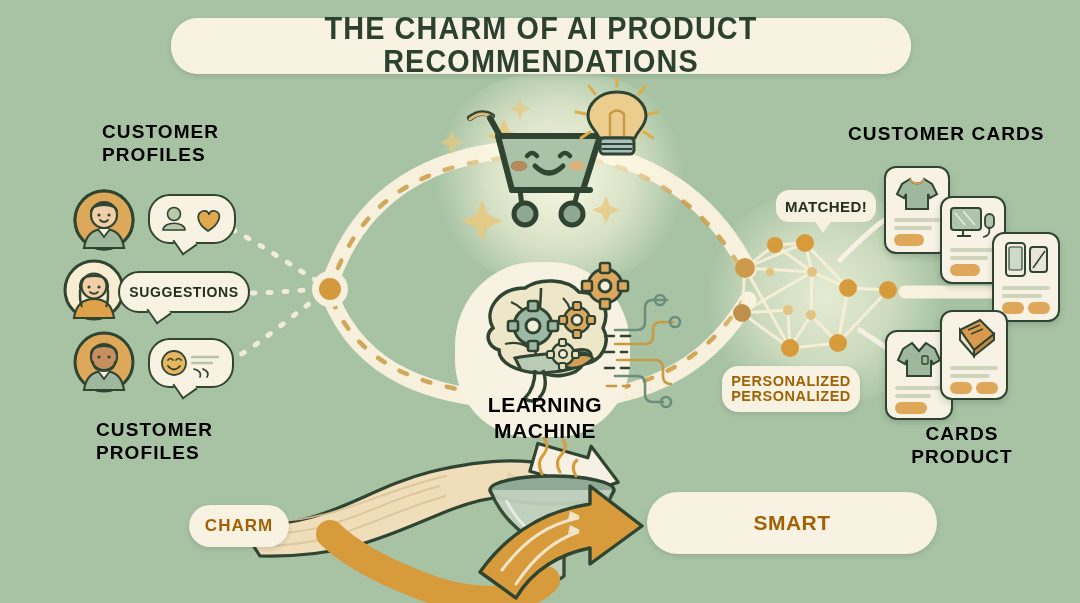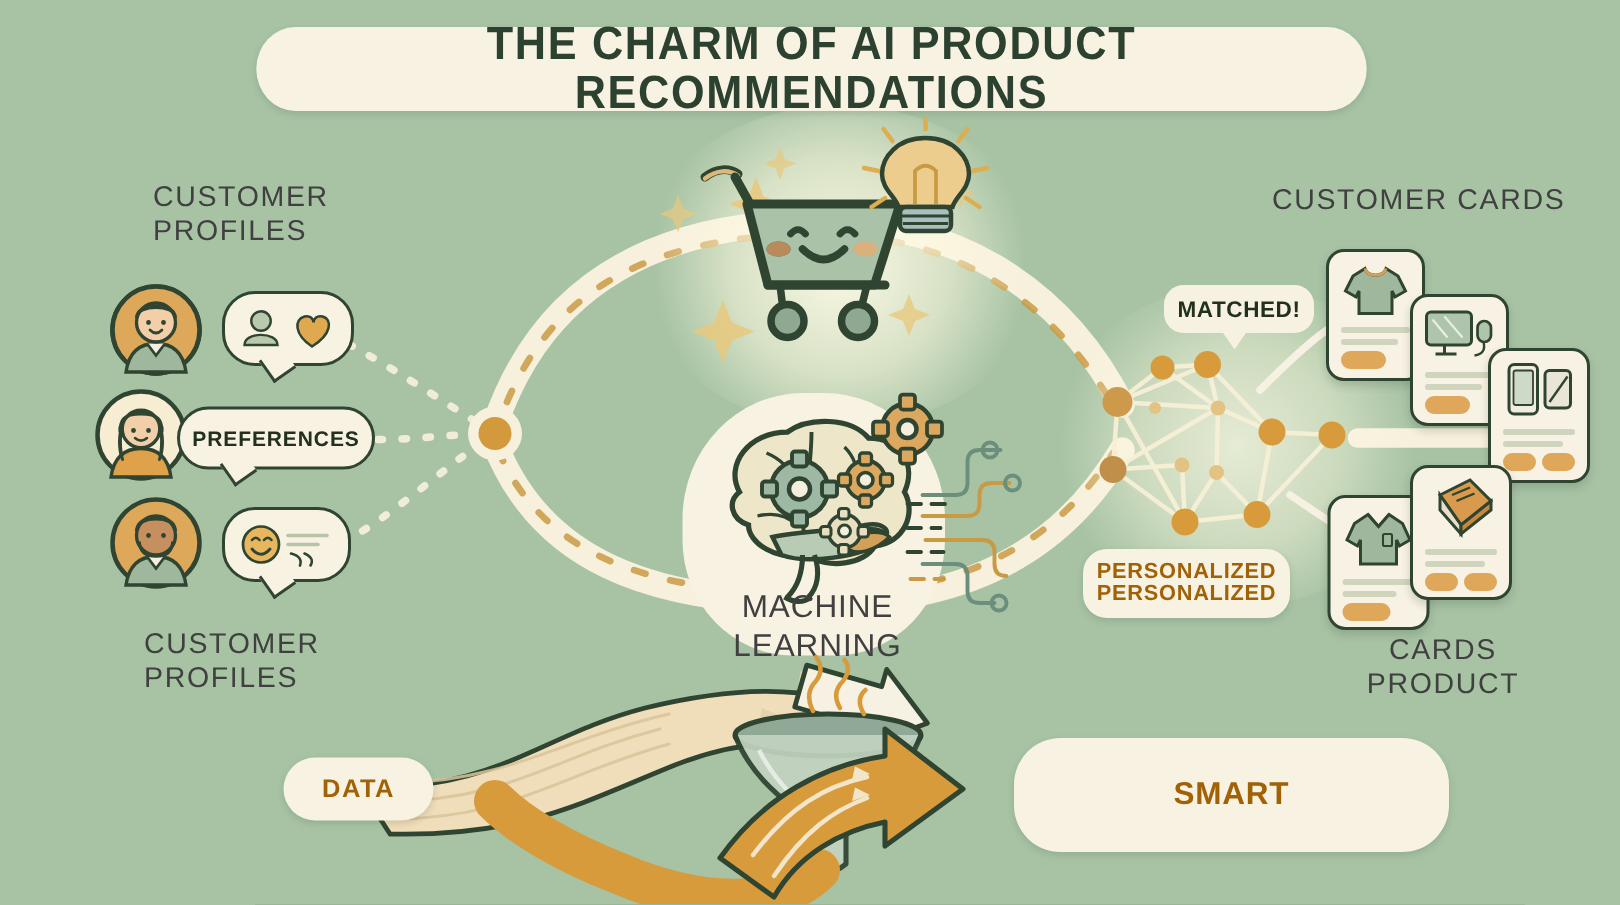--- a/index.html
+++ b/index.html
@@ -18,21 +18,21 @@
     letter-spacing:.5px;line-height:1.05;
     box-shadow:0 2px 5px rgba(60,80,60,.18);
   }
   .title-pill{
     left:143px;top:18px;width:796px;height:56px;border-radius:28px;
     font-size:31px;letter-spacing:1.2px;color:#2c4130;
     font-family:"Liberation Sans Narrow","Liberation Sans",sans-serif;
     transform:scaleX(.93);
   }
   .label{
-    position:absolute;color:#404040;font-weight:normal;font-size:19px;
+    position:absolute;color:#000000;font-weight:bold;font-size:19px;
     letter-spacing:1.1px;line-height:1.22;text-align:left;
     font-family:"Liberation Sans Narrow","Liberation Sans",sans-serif;
   }
   .label.center{text-align:center;}
   .bubble{
     position:absolute;background:#f7f2e2;border:2.5px solid #2f4431;
     border-radius:22px;display:flex;align-items:center;justify-content:center;
     color:#22301f;font-weight:bold;font-size:15px;letter-spacing:.6px;
   }
   .bubble .tail{
@@ -139,21 +139,21 @@
     <circle cx="32" cy="28" r="12.5" fill="#f2cfa9" stroke="#2f4431" stroke-width="2.2"></circle>
     <path d="M18,30 C16,13 48,13 46,30 C46,22 44,18 32,18 C20,18 18,22 18,30 Z" fill="#8d5c33" stroke="#2f4431" stroke-width="2"></path>
     <path d="M19,26 C16,36 18,46 20,49 C17,38 19,31 19,26 Z" fill="#8d5c33" stroke="#2f4431" stroke-width="1.6"></path>
     <path d="M45,26 C48,36 46,46 44,49 C47,38 45,31 45,26 Z" fill="#8d5c33" stroke="#2f4431" stroke-width="1.6"></path>
     <circle cx="27" cy="29" r="1.6" fill="#2f4431"></circle>
       <circle cx="37" cy="29" r="1.6" fill="#2f4431"></circle>
     <path d="M28,34 q4,3.5 8,0" fill="none" stroke="#2f4431" stroke-width="1.7" stroke-linecap="round"></path>
   </svg>
   <div class="bubble" style="left:118px;top:271px;width:128px;height:38px;font-size:14px;">
     <span class="tail" style="left:30px;"></span>
-    <span>PREFERENCES</span>
+    <span>SUGGESTIONS</span>
   </div>
 
   <svg class="abs" style="left:72px;top:330px" width="64" height="64">
     <circle cx="32" cy="32" r="29" fill="#dda85a" stroke="#2f4431" stroke-width="3"></circle>
     <path d="M12,60 C14,46 22,41 32,41 C42,41 50,46 52,60 Z" fill="#9fb79c" stroke="#2f4431" stroke-width="2.2"></path>
     <path d="M26,41 l6,8 l6,-8" fill="#f4efe0" stroke="#2f4431" stroke-width="1.8"></path>
     <circle cx="32" cy="27" r="13" fill="#c58f5f" stroke="#2f4431" stroke-width="2.2"></circle>
     <path d="M19,24 C19,12 45,12 45,24 C45,18 38,16 32,16 C26,16 19,18 19,24 Z" fill="#42301f" stroke="#2f4431" stroke-width="2"></path>
     <path d="M21,31 C21,44 43,44 43,31 C43,39 38,41 32,41 C26,41 21,39 21,31 Z" fill="#42301f" stroke="#2f4431" stroke-width="1.8"></path>
     <circle cx="27" cy="27" r="1.6" fill="#2f4431"></circle>
@@ -294,22 +294,22 @@
         <path d="M150,78 h26"></path>
           <path d="M150,94 h22"></path>
           <path d="M150,110 h24"></path>
       </g>
       <g stroke="#c99a44" stroke-dasharray="9 7">
         <path d="M152,128 h22"></path>
       </g>
     </g>
   </svg>
   <div class="label center" style="left:470px;top:392px;width:150px;font-size:21px;letter-spacing:.6px;">
+    <div>LEARNING</div>
     <div>MACHINE</div>
-    <div>LEARNING</div>
   </div>
 
   <svg class="abs" style="left:700px;top:200px" width="240" height="190">
     <g stroke="#f7f0d6" stroke-width="3" opacity=".95" fill="none">
       <line x1="45" y1="68" x2="75" y2="45"></line>
         <line x1="45" y1="68" x2="42" y2="113"></line>
       <line x1="45" y1="68" x2="105" y2="43"></line>
         <line x1="45" y1="68" x2="90" y2="148"></line>
       <line x1="45" y1="68" x2="112" y2="72"></line>
         <line x1="42" y1="113" x2="90" y2="148"></line>
@@ -469,19 +469,19 @@
       <path d="M330,142 C360,100 400,80 440,74 L440,56 L492,96 L440,134 L440,118 C410,124 382,140 366,168 Z" fill="#d79b3c" stroke="#2f4431" stroke-width="3.4" stroke-linejoin="round"></path>
     </g>
     <g fill="none" stroke="#f7f2e2" stroke-width="3" stroke-linecap="round" opacity=".85">
       <path d="M352,140 C376,108 400,94 428,88"></path>
       <path d="M366,154 C386,124 406,110 428,102"></path>
       <path d="M430,86 l-12,4 l2,-9 Z" fill="#f7f2e2" stroke="none"></path>
       <path d="M430,100 l-12,4 l2,-9 Z" fill="#f7f2e2" stroke="none"></path>
     </g>
   </svg>
 
-  <div class="pill" style="left:189px;top:505px;width:100px;height:42px;border-radius:21px;font-size:17px;letter-spacing:1px;">DATA</div>
-
-  <div class="pill" style="left:676px;top:492px;width:290px;height:76px;border-radius:31px;font-size:21px;flex-direction:column;line-height:1.12;">
+  <div class="pill" style="left:189px;top:505px;width:100px;height:42px;border-radius:21px;font-size:17px;letter-spacing:1px;">CHARM</div>
+
+  <div class="pill" style="left:647px;top:492px;width:290px;height:62px;border-radius:31px;font-size:21px;flex-direction:column;line-height:1.12;">
     <span>SMART</span>
   </div>
 
 </div>
 
 </body></html>

